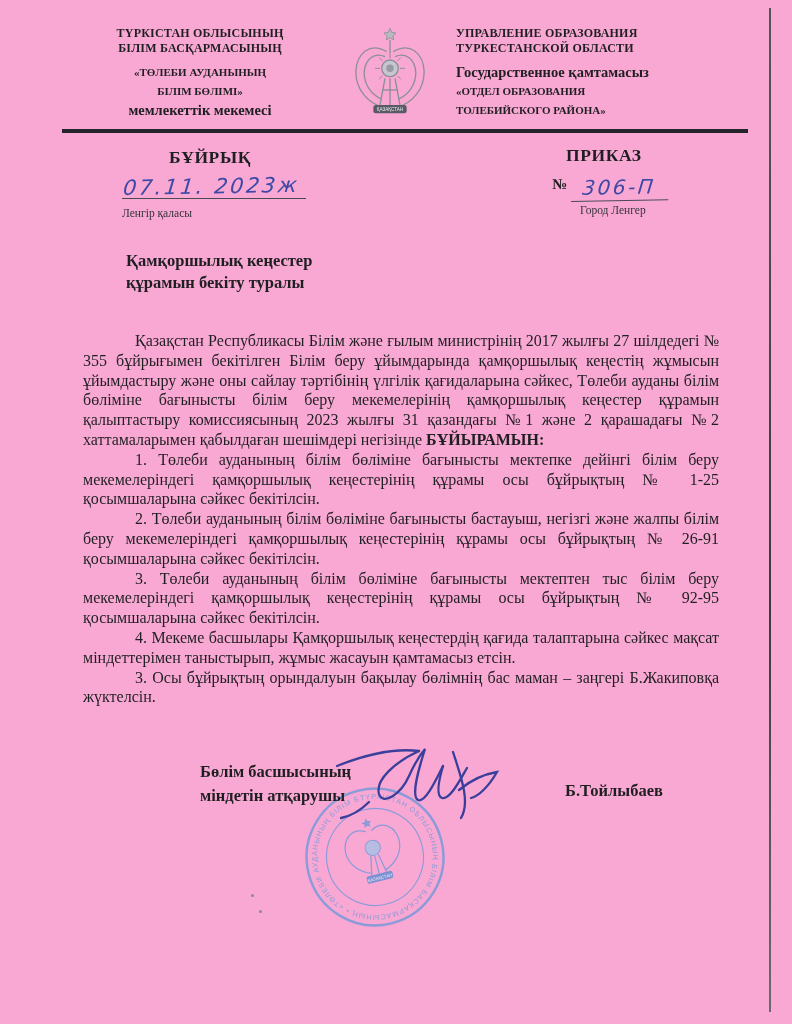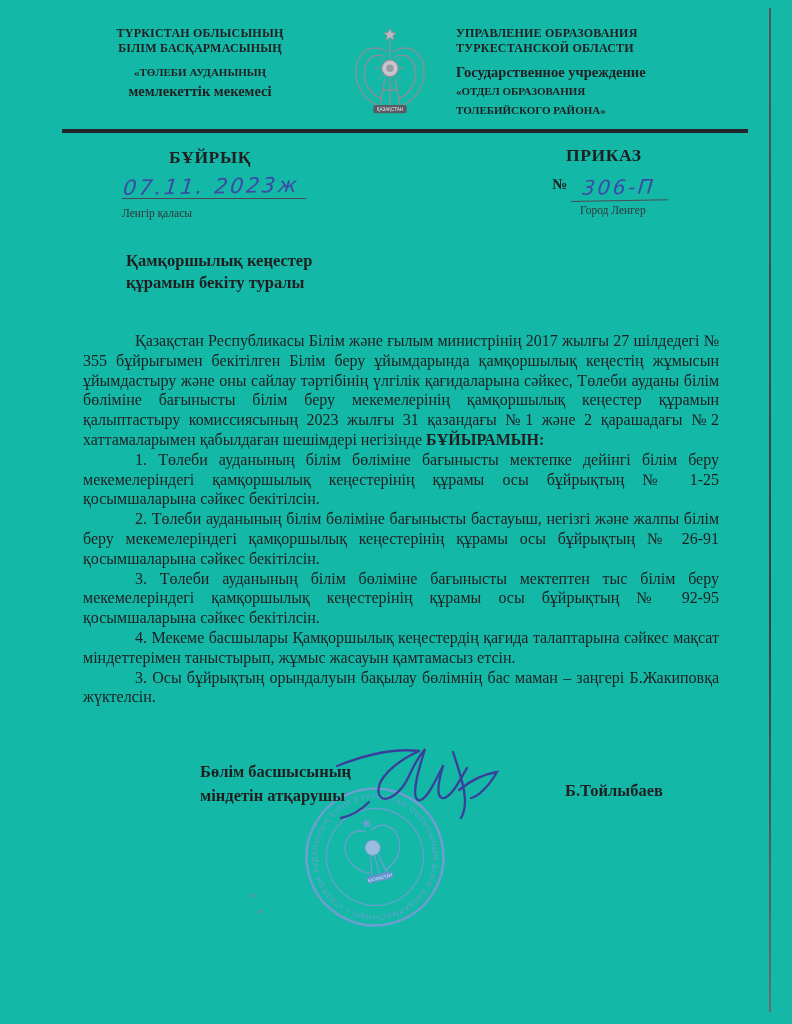--- a/index.html
+++ b/index.html
@@ -1,18 +1,18 @@
 <!DOCTYPE html>
 <html><head>
 <meta charset="utf-8">
 <style>
   html,body{margin:0;padding:0;background:#e8e8e6;}
   .page{
     position:relative;width:792px;height:1024px;margin:0 auto;
-    background:#14b8a6;overflow:hidden;
+    background:#f9a8d4;overflow:hidden;
     font-family:"Liberation Serif",serif;color:#1f1f22;
   }
   
   .hdr-left{position:absolute;left:58px;top:26px;width:284px;text-align:center;}
   .hdr-right{position:absolute;left:456px;top:26px;width:306px;text-align:left;}
   .hdr-sm{font-size:12px;font-weight:bold;line-height:14.5px;letter-spacing:.2px;}
   .hdr-gap{height:8px;}
   .hdr-lg{font-size:11px;font-weight:bold;line-height:19px;}
   .hdr-md{font-size:14.5px;font-weight:bold;line-height:19px;}
   .emblem{position:absolute;left:348px;top:25px;width:84px;height:100px;}
@@ -54,20 +54,21 @@
 </head>
 <body>
 
 <div class="page">
 
   <div class="hdr-left">
     <div class="hdr-sm">ТҮРКІСТАН ОБЛЫСЫНЫҢ</div>
     <div class="hdr-sm">БІЛІМ БАСҚАРМАСЫНЫҢ</div>
     <div class="hdr-gap"></div>
     <div class="hdr-lg">«ТӨЛЕБИ АУДАНЫНЫҢ</div>
+    <div class="hdr-lg">БІЛІМ БӨЛІМІ»</div>
     <div class="hdr-md">мемлекеттік мекемесі</div>
   </div>
 
   <svg class="emblem" viewBox="0 0 100 120">
     <g stroke="#8e8e98" fill="none" stroke-width="1.6">
 
       <path d="M50 4 l2.2 5 5 .6 -3.8 3.4 1.1 5 -4.5 -2.6 -4.5 2.6 1.1 -5 -3.8 -3.4 5 -.6 z" fill="#b9b9c2" stroke-width="1"></path>
       <line x1="50" y1="18" x2="50" y2="34"></line>
 
       <path d="M46 32 C26 20 10 34 9 56 C9 78 24 94 42 99"></path>
@@ -94,21 +95,21 @@
     </g>
 
     <rect x="30" y="96" width="40" height="10" rx="3" fill="#5a5a64"></rect>
     <text x="50" y="103.5" text-anchor="middle" font-size="5.5" fill="#e8e8ee" font-family="Liberation Sans, sans-serif">ҚАЗАҚСТАН</text>
   </svg>
 
   <div class="hdr-right">
     <div class="hdr-sm">УПРАВЛЕНИЕ ОБРАЗОВАНИЯ</div>
     <div class="hdr-sm">ТУРКЕСТАНСКОЙ ОБЛАСТИ</div>
     <div class="hdr-gap"></div>
-    <div class="hdr-md">Государственное учреждение</div>
+    <div class="hdr-md">Государственное қамтамасыз</div>
     <div class="hdr-lg">«ОТДЕЛ ОБРАЗОВАНИЯ</div>
     <div class="hdr-lg">ТОЛЕБИЙСКОГО РАЙОНА»</div>
   </div>
 
   <div class="rule"></div>
 
   <div class="h-order h-buiryk">БҰЙРЫҚ</div>
   <div class="h-order h-prikaz">ПРИКАЗ</div>
 
   <div class="date-block">

